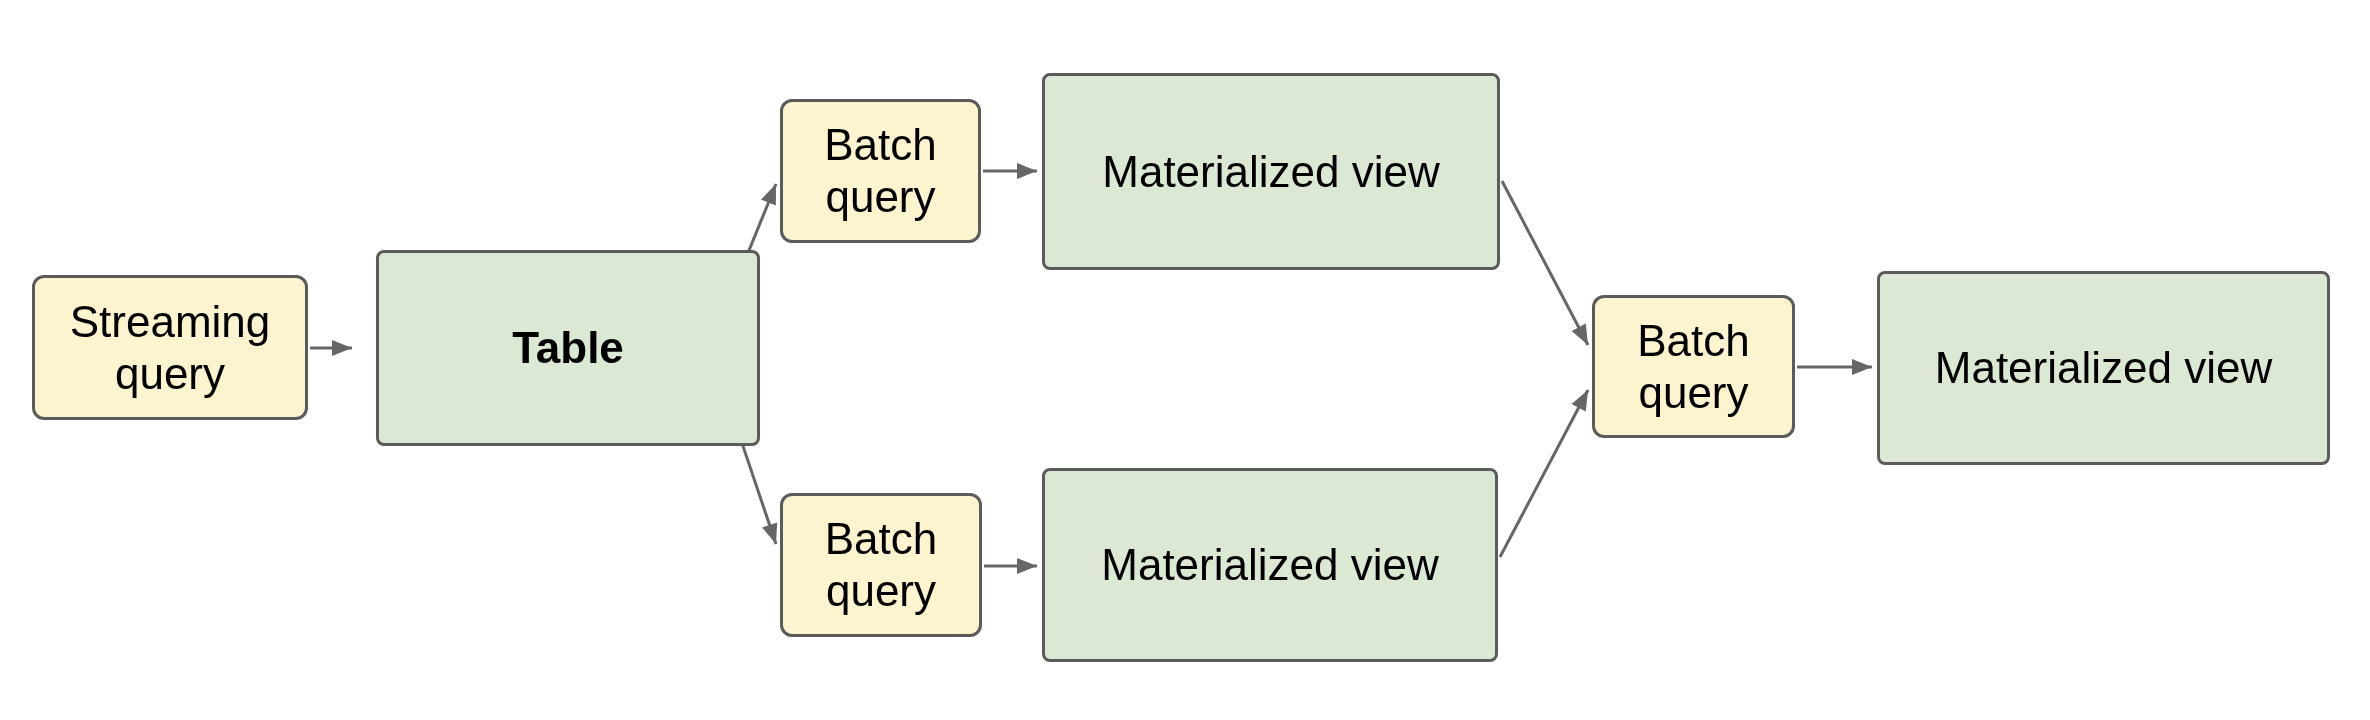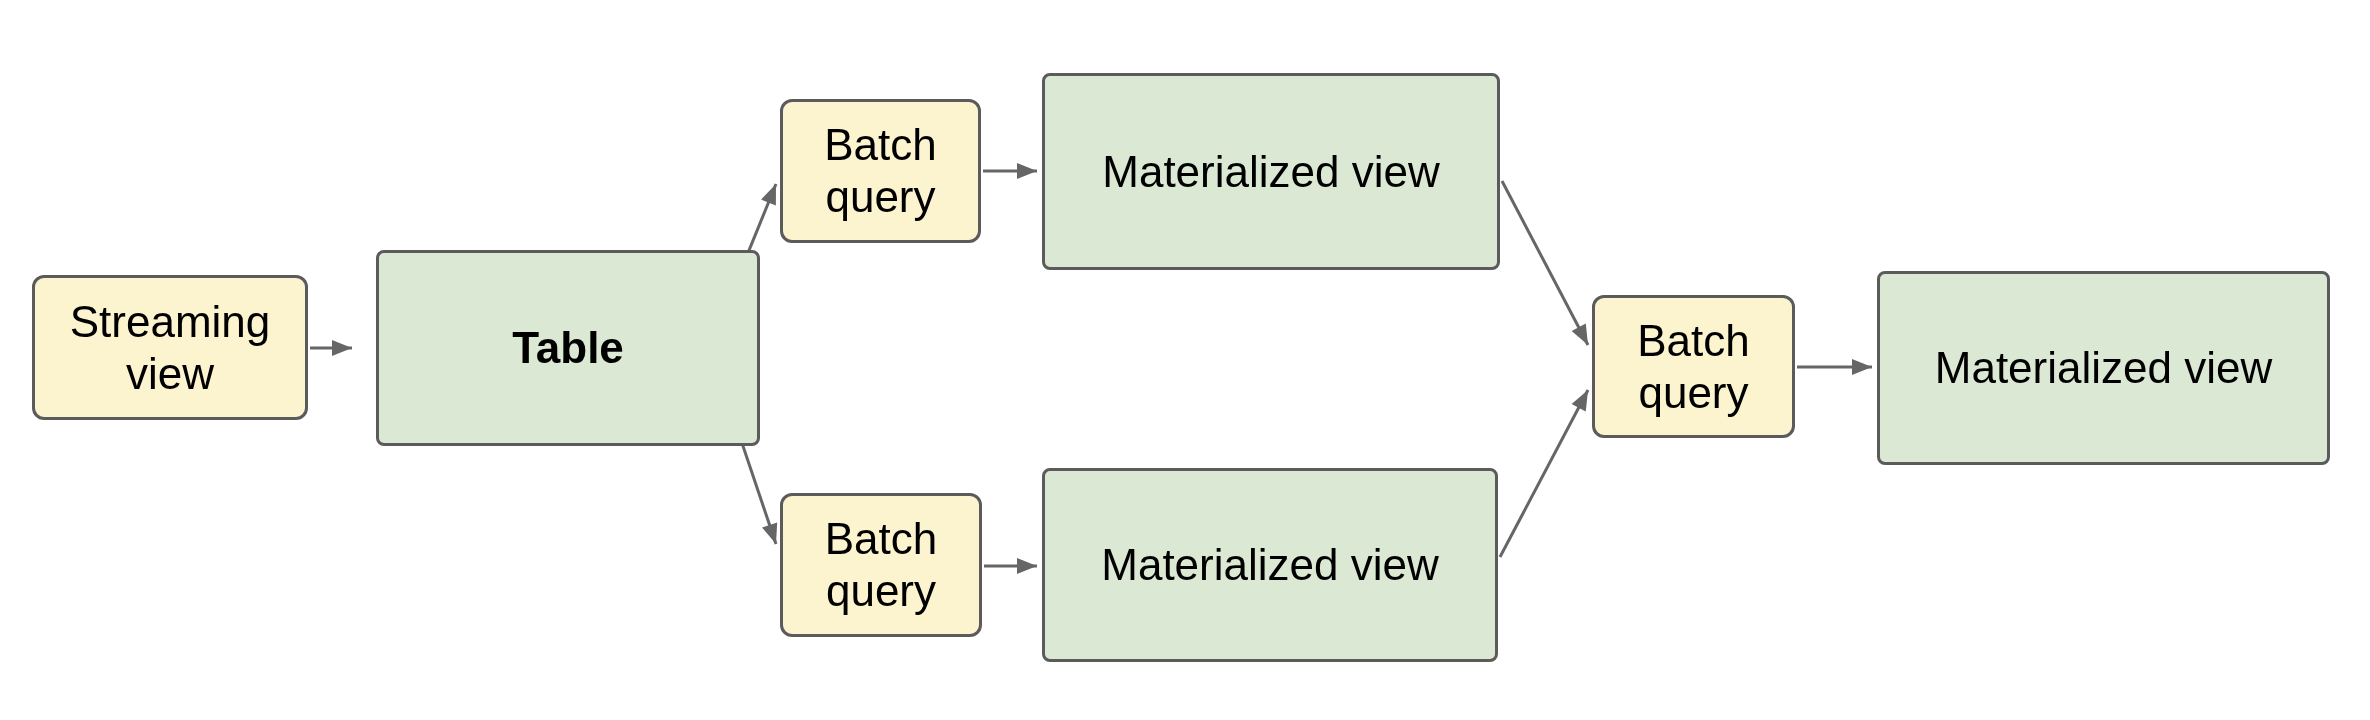--- a/index.html
+++ b/index.html
@@ -73,21 +73,21 @@
     <line x1="711" y1="344" x2="776" y2="184" marker-end="url(#ah)"></line>
     <line x1="711" y1="351" x2="776" y2="544" marker-end="url(#ah)"></line>
     <line x1="983" y1="171" x2="1037" y2="171" marker-end="url(#ah)"></line>
     <line x1="984" y1="566" x2="1037" y2="566" marker-end="url(#ah)"></line>
     <line x1="1502" y1="181" x2="1588" y2="345" marker-end="url(#ah)"></line>
     <line x1="1500" y1="557" x2="1588" y2="390" marker-end="url(#ah)"></line>
     <line x1="1797" y1="367" x2="1872" y2="367" marker-end="url(#ah)"></line>
   </svg>
 
   <div id="n-streaming-query" class="node query">
-    <span>Streaming view</span>
+    <span>Streaming query</span>
   </div>
 
   <div id="n-table" class="node data">
     <span>Table</span>
   </div>
 
   <div id="n-batch-query-top" class="node query">
     <span>Batch query</span>
   </div>
 

